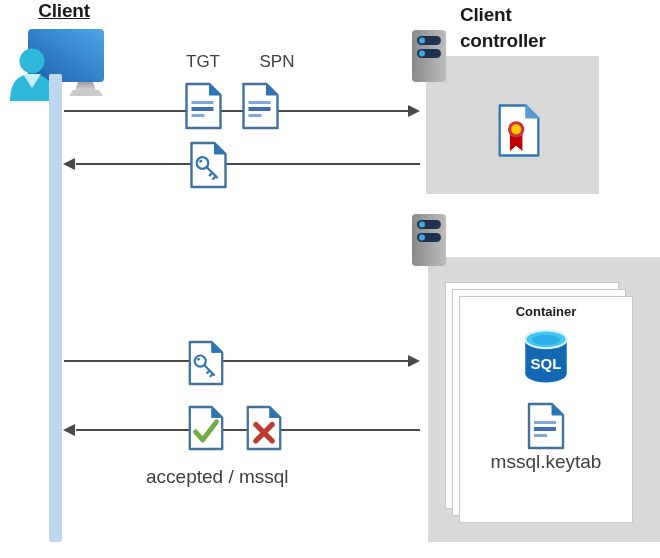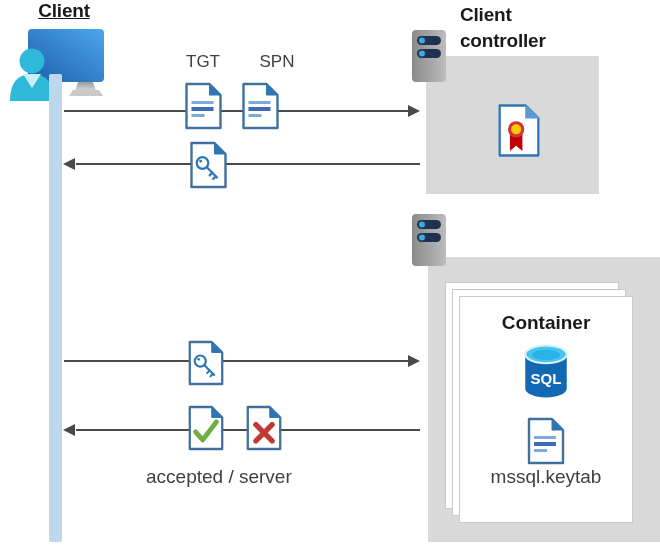--- a/index.html
+++ b/index.html
@@ -33,21 +33,21 @@
   .card{position:absolute;width:174px;height:227px;background:#ffffff;border:1.5px solid #c9c9c9;}
   .card.back{left:445px;top:282px;}
   .card.mid{left:452px;top:289px;}
   .card.front{left:459px;top:296px;display:flex;flex-direction:column;align-items:center;}
 
   .aline{position:absolute;height:2px;background:var(--arrow);}
   .ah{position:absolute;width:0;height:0;}
   .ah-right{border-left:12px solid var(--arrow);border-top:6px solid transparent;border-bottom:6px solid transparent;}
   .ah-left{border-right:12px solid var(--arrow);border-top:6px solid transparent;border-bottom:6px solid transparent;}
 
-  .container-title{font-weight:bold;font-size:19px;color:var(--ink);margin-top:15px;}
+  .container-title{font-weight:bold;font-size:13px;color:var(--ink);margin-top:7px;}
   .keytab-label{font-size:19px;color:var(--ink-soft);}
   .accepted-label{font-size:19px;color:var(--ink-soft);}
 </style>
 </head>
 <body>
 
 <svg width="0" height="0" style="position:absolute">
   <defs>
     <linearGradient id="gMon" x1="0" y1="1" x2="1" y2="0">
       <stop offset="0" stop-color="#1c5fac"></stop>
@@ -187,15 +187,15 @@
     <path d="M11 28 L18.5 36.5 L33 17.5" stroke="#6fae44" stroke-width="5" fill="none" stroke-linecap="round" stroke-linejoin="round"></path>
   </svg>
   <svg class="abs" style="left:243px;top:405px;" width="42" height="46" viewBox="0 0 44 48">
     <use href="#docShape"></use>
     <g stroke="#be3a34" stroke-width="5.5" stroke-linecap="round">
       <path d="M13.5 20.5 L30.5 37.5"></path>
       <path d="M30.5 20.5 L13.5 37.5"></path>
     </g>
   </svg>
 
-  <div class="abs accepted-label" style="left:146px;top:466px;width:200px;">accepted / server</div>
+  <div class="abs accepted-label" style="left:146px;top:466px;width:200px;">accepted / mssql</div>
 
 </div>
 
 </body></html>

